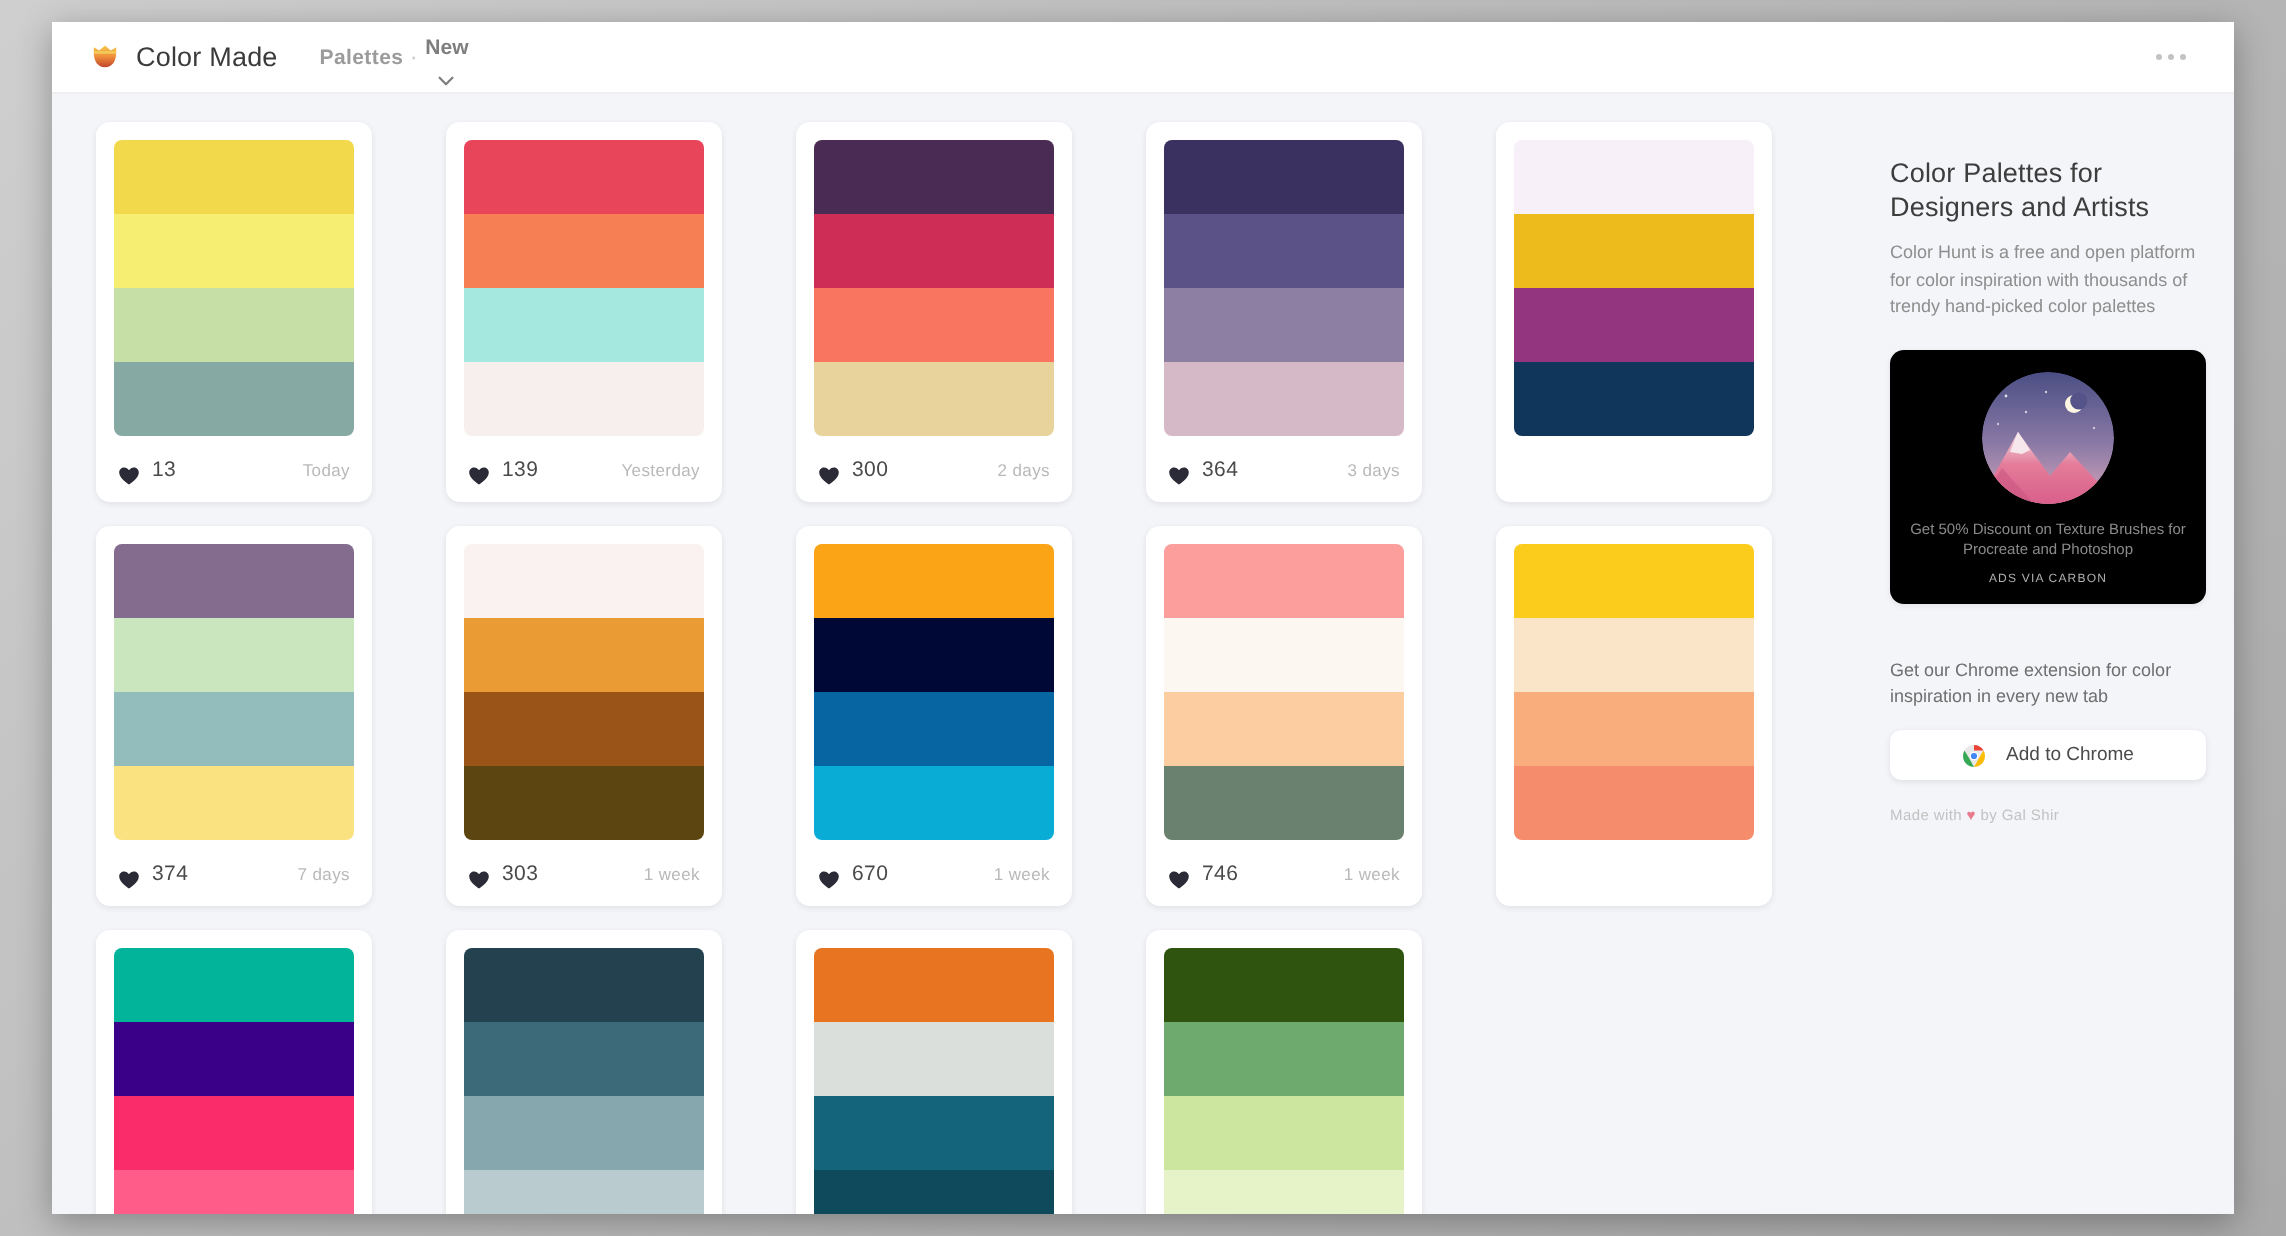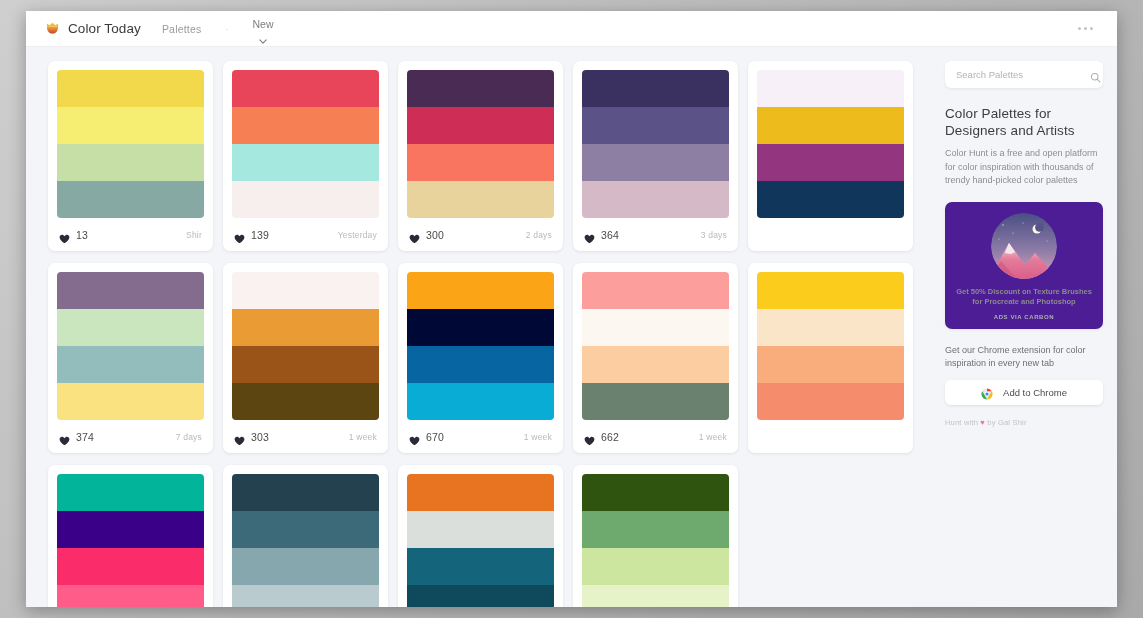--- a/index.html
+++ b/index.html
@@ -52,22 +52,23 @@
   }
   .logo-icon { width: 17px; height: 17px; display: block; }
   .brand {
     font-size: 13.5px;
     color: #3b3b3b;
     letter-spacing: .1px;
   }
   .nav {
     display: flex;
     align-items: center;
-    gap: 24px;
+    gap: 4px;
     margin-left: 21px;
+    font-weight: bold;
   }
   .nav-item {
     font-size: 10.5px;
     color: #9b9b9b;
     cursor: pointer;
     letter-spacing: .2px;
   }
   .nav-sep { font-size: 9px; color: #cfcfcf; }
   .nav-drop {
     display: flex;
@@ -112,21 +113,21 @@
     gap: 12px 10px;
   }
 
   
   .card {
     background: #ffffff;
     border-radius: 7px;
     box-shadow: 0 1px 3px rgba(30,35,60,.09);
     overflow: hidden;
     cursor: pointer;
-    width: 165px;
+    width: 138px;
   }
   .swatches {
     padding: 9px 9px 0 9px;
   }
   .swatches-inner {
     border-radius: 4px;
     overflow: hidden;
     display: block;
   }
   .sw {
@@ -199,28 +200,27 @@
   }
   .side-desc {
     margin-top: 8px;
     font-size: 9px;
     line-height: 13.5px;
     color: #8e8e8e;
   }
 
   .ad-card {
     margin-top: 14px;
-    background: #4c1d95;
+    background: #000000;
     border-radius: 7px;
     box-shadow: 0 1px 3px rgba(30,35,60,.08);
     padding: 11px 10px 9px 10px;
     text-align: center;
     box-sizing: border-box;
     cursor: pointer;
-    font-weight: bold;
   }
   .ad-img {
     width: 66px; height: 66px;
     border-radius: 50%;
     margin: 0 auto;
     display: block;
     overflow: hidden;
   }
   .ad-text {
     margin-top: 8px;
@@ -229,21 +229,21 @@
     color: #8b8b8b;
   }
   .ad-via {
     margin-top: 6px;
     font-size: 6px;
     letter-spacing: .6px;
     color: #b0b0b0;
   }
 
   .ext-text {
-    margin-top: 15px;
+    margin-top: 27px;
     font-size: 9px;
     line-height: 13.5px;
     color: #6f6f6f;
   }
   .chrome-btn {
     margin-top: 9px;
     height: 25px;
     background: #ffffff;
     border-radius: 6px;
     box-shadow: 0 1px 3px rgba(30,35,60,.10);
@@ -278,21 +278,21 @@
               <linearGradient id="lg1" x1="0" y1="0" x2="0" y2="1">
                 <stop offset="0" stop-color="#F6C94A"></stop>
                 <stop offset="0.5" stop-color="#F08F3C"></stop>
                 <stop offset="1" stop-color="#C1452C"></stop>
               </linearGradient>
             </defs>
             <path d="M3.4 4.2 L3.4 7.5 C3.4 12.5 5.8 16 10 16 C14.2 16 16.6 12.5 16.6 7.5 L16.6 4.2 L13.4 6.2 L10 3.2 L6.6 6.2 Z" fill="url(#lg1)"></path>
             <rect x="3.4" y="6.6" width="13.2" height="1.5" fill="#F4E06A" opacity=".65"></rect>
           </svg>
         </span>
-        <span class="brand">Color Today</span>
+        <span class="brand">Color Made</span>
       </div>
 
       <div class="nav">
         <span class="nav-item">Palettes</span>
         <span class="nav-sep">·</span>
         <span class="nav-drop">
           <span>New</span>
           <span class="chev">
             <svg viewBox="0 0 10 6" width="8" height="5">
               <path d="M1 1 L5 5 L9 1" fill="none" stroke="#7e7e7e" stroke-width="1.4" stroke-linecap="round" stroke-linejoin="round"></path>
@@ -321,21 +321,21 @@
                   <span class="sw" style="background:#87A9A4"></span>
                 </div>
               </div>
               <div class="card-foot">
                 <span class="likes">
                   <span class="heart"><svg viewBox="0 0 12 11" width="11" height="10">
                       <path d="M6 10.2 C6 10.2 0.6 6.9 0.6 3.6 C0.6 1.9 1.9 0.8 3.3 0.8 C4.4 0.8 5.4 1.5 6 2.4 C6.6 1.5 7.6 0.8 8.7 0.8 C10.1 0.8 11.4 1.9 11.4 3.6 C11.4 6.9 6 10.2 6 10.2 Z" fill="#2b2b38"></path>
                     </svg></span>
                   <span class="like-count">13</span>
                 </span>
-                <span class="age">Shir</span>
+                <span class="age">Today</span>
               </div>
             </div>
             <div class="card">
               <div class="swatches">
                 <div class="swatches-inner">
                   <span class="sw" style="background:#E8445A"></span>
                   <span class="sw" style="background:#F77F54"></span>
                   <span class="sw" style="background:#A5E8E0"></span>
                   <span class="sw" style="background:#F7EFEE"></span>
                 </div>
@@ -462,21 +462,21 @@
                   <span class="sw" style="background:#FCF7F0"></span>
                   <span class="sw" style="background:#FBCDA0"></span>
                   <span class="sw" style="background:#6B8170"></span>
                 </div>
               </div>
               <div class="card-foot">
                 <span class="likes">
                   <span class="heart"><svg viewBox="0 0 12 11" width="11" height="10">
                       <path d="M6 10.2 C6 10.2 0.6 6.9 0.6 3.6 C0.6 1.9 1.9 0.8 3.3 0.8 C4.4 0.8 5.4 1.5 6 2.4 C6.6 1.5 7.6 0.8 8.7 0.8 C10.1 0.8 11.4 1.9 11.4 3.6 C11.4 6.9 6 10.2 6 10.2 Z" fill="#2b2b38"></path>
                     </svg></span>
-                  <span class="like-count">662</span>
+                  <span class="like-count">746</span>
                 </span>
                 <span class="age">1 week</span>
               </div>
             </div>
             <div class="card">
               <div class="swatches">
                 <div class="swatches-inner">
                   <span class="sw" style="background:#FBCC1B"></span>
                   <span class="sw" style="background:#FBE5C8"></span>
                   <span class="sw" style="background:#F9AC7C"></span>
@@ -522,29 +522,20 @@
                   <span class="sw" style="background:#CCE6A0"></span>
                   <span class="sw" style="background:#E6F2C8"></span>
                 </div>
               </div>
             </div>
           </div>
       </div>
 
       <div id="sidebar">
 
-        <div class="search-box">
-          <input class="search-input" type="text" placeholder="Search Palettes" style="">
-          <span class="search-icon">
-            <svg viewBox="0 0 14 14" width="11" height="11">
-              <circle cx="6" cy="6" r="4.2" fill="none" stroke="#aeaeae" stroke-width="1.3"></circle>
-              <path d="M9.3 9.3 L12.6 12.6" stroke="#aeaeae" stroke-width="1.3" stroke-linecap="round"></path>
-            </svg>
-          </span>
-        </div>
 
         <div class="side-title">Color Palettes for Designers and Artists</div>
         <div class="side-desc">Color Hunt is a free and open platform for color inspiration with thousands of trendy hand-picked color palettes</div>
 
         <div class="ad-card">
           <span class="ad-img">
             <svg viewBox="0 0 66 66" width="66" height="66">
               <defs>
                 <clipPath id="cc">
                     <circle cx="33" cy="33" r="33"></circle>
@@ -589,19 +580,19 @@
               <path d="M21.5 6.5 A11 11 0 0 1 12 23 L16.8 14.6 Z" fill="#FBBC05"></path>
               <path d="M12 23 A11 11 0 0 1 2.5 6.5 L7.3 14.6 Z" fill="#34A853"></path>
               <circle cx="12" cy="12" r="4.3" fill="#fff"></circle>
               <circle cx="12" cy="12" r="3.1" fill="#4285F4"></circle>
             </svg>
           </span>
           <span class="chrome-label">Add to Chrome</span>
         </div>
 
         <div class="made-with">
-          <span>Hunt with </span><span class="made-heart">♥</span><span> by Gal Shir</span>
+          <span>Made with </span><span class="made-heart">♥</span><span> by Gal Shir</span>
         </div>
 
       </div>
     </div>
   </div>
 </div>
 
 </body></html>

